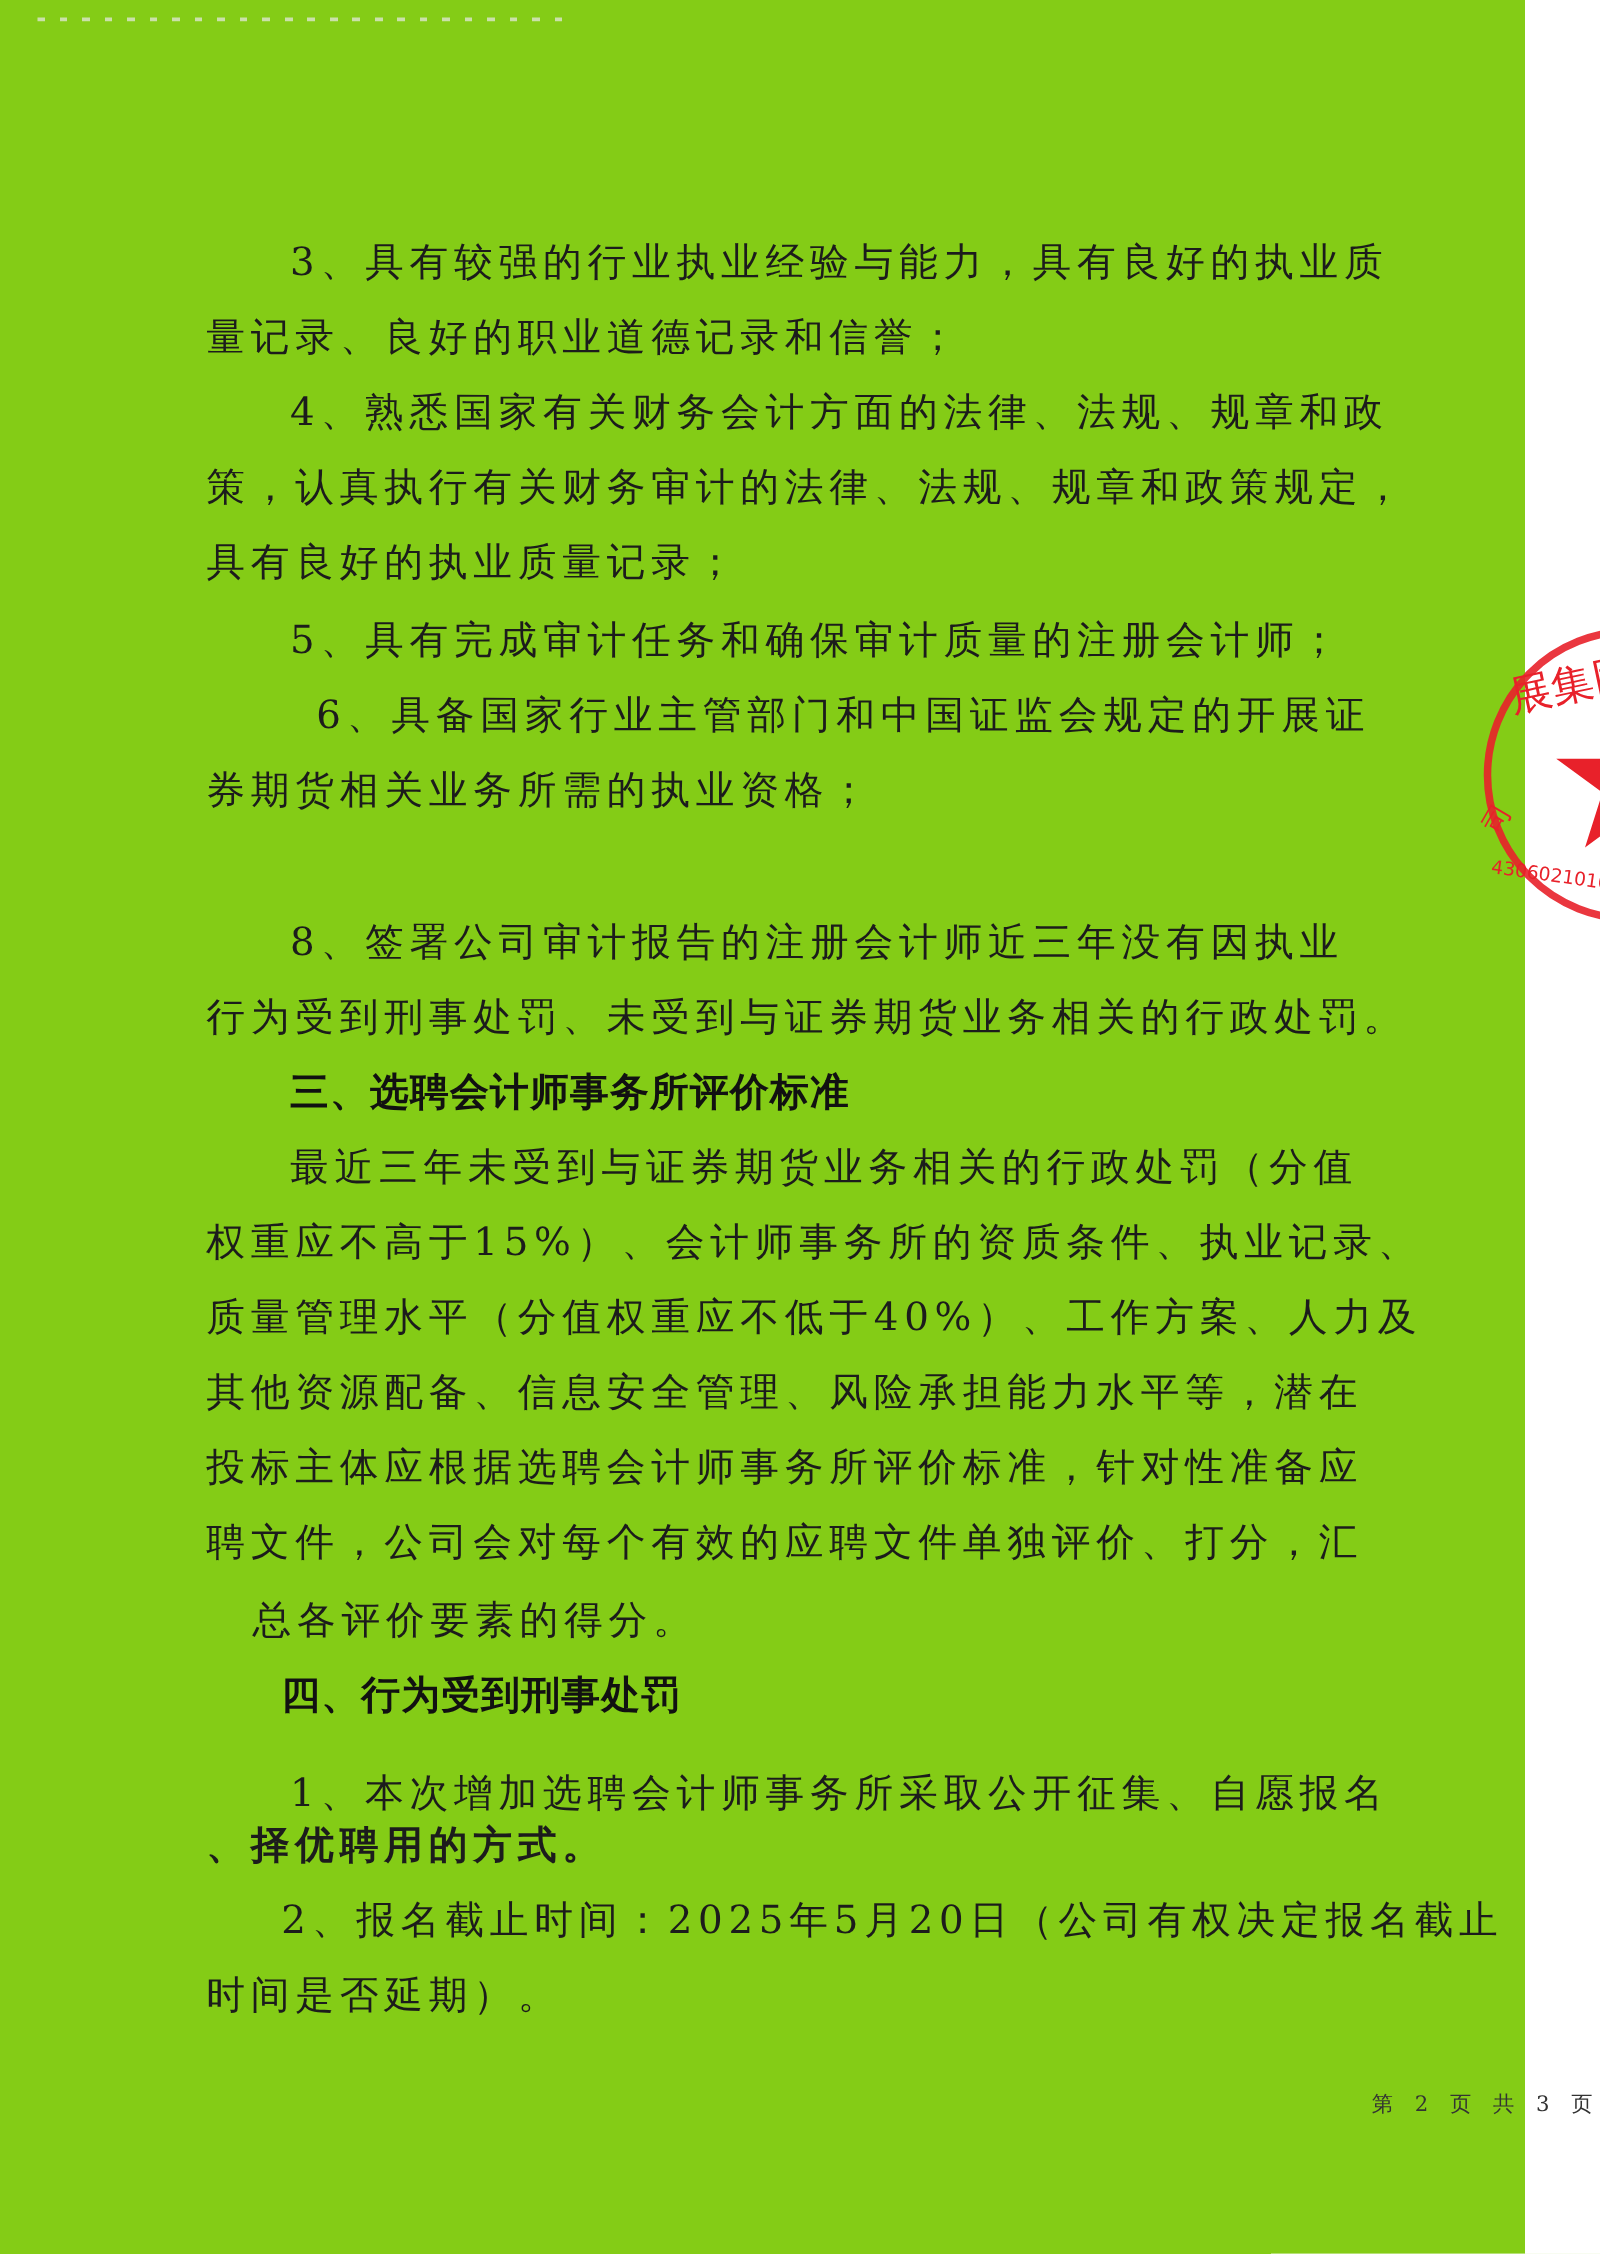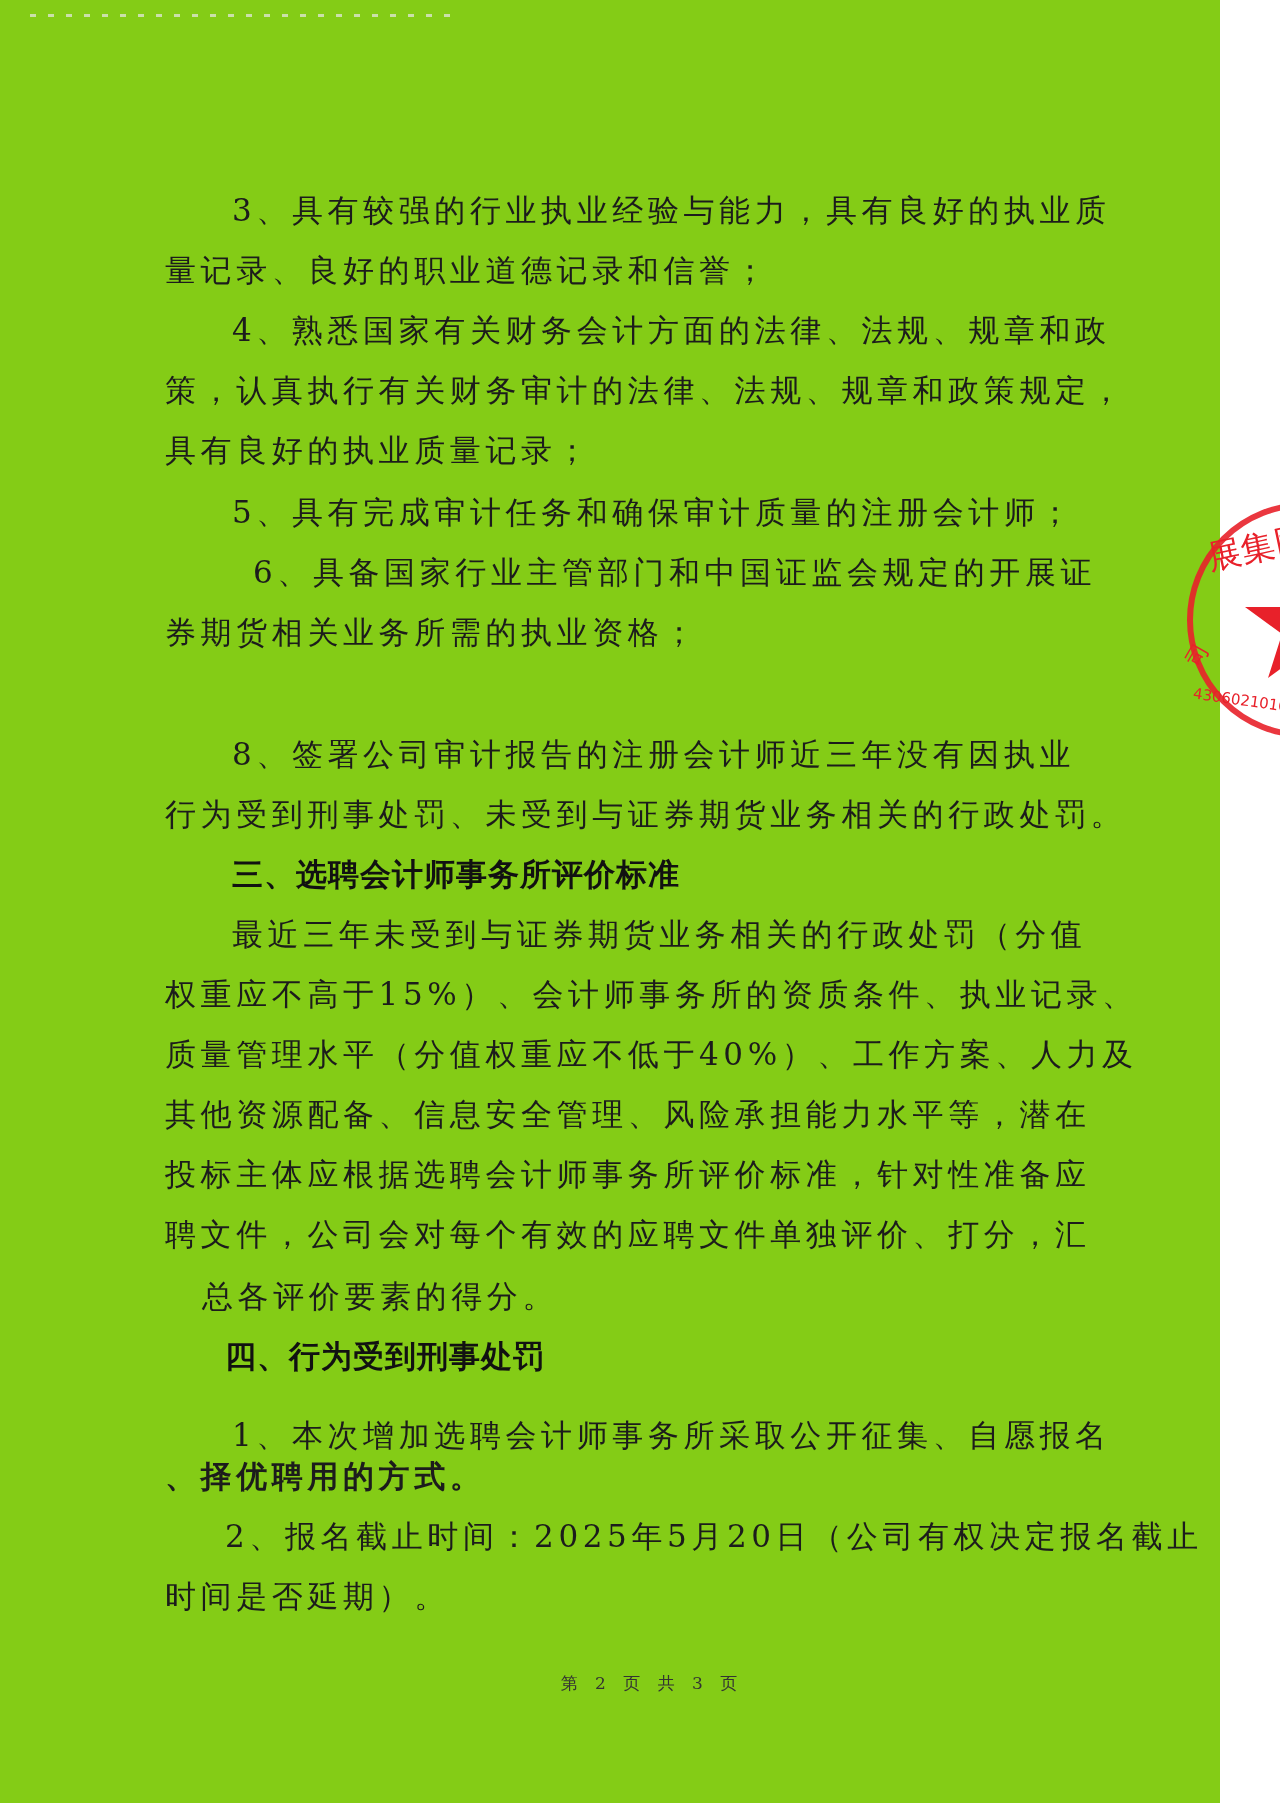--- a/index.html
+++ b/index.html
@@ -24,21 +24,21 @@
       font-size: 31px;
       line-height: 40px;
       white-space: nowrap;
       letter-spacing: 1px;
       color: #111;
       text-align: right;
     }
     .footer {
       position: absolute;
       left: 0; width: 1280px; top: 1672px;
-      text-align: center;
+      text-align: right;
       font-size: 17px;
       letter-spacing: 6px;
       color: #333;
       padding-left: 24px;
       box-sizing: border-box;
     }
     .stamp {
       position: absolute;
       left: 1180px; top: 495px;
       width: 250px; height: 250px;

